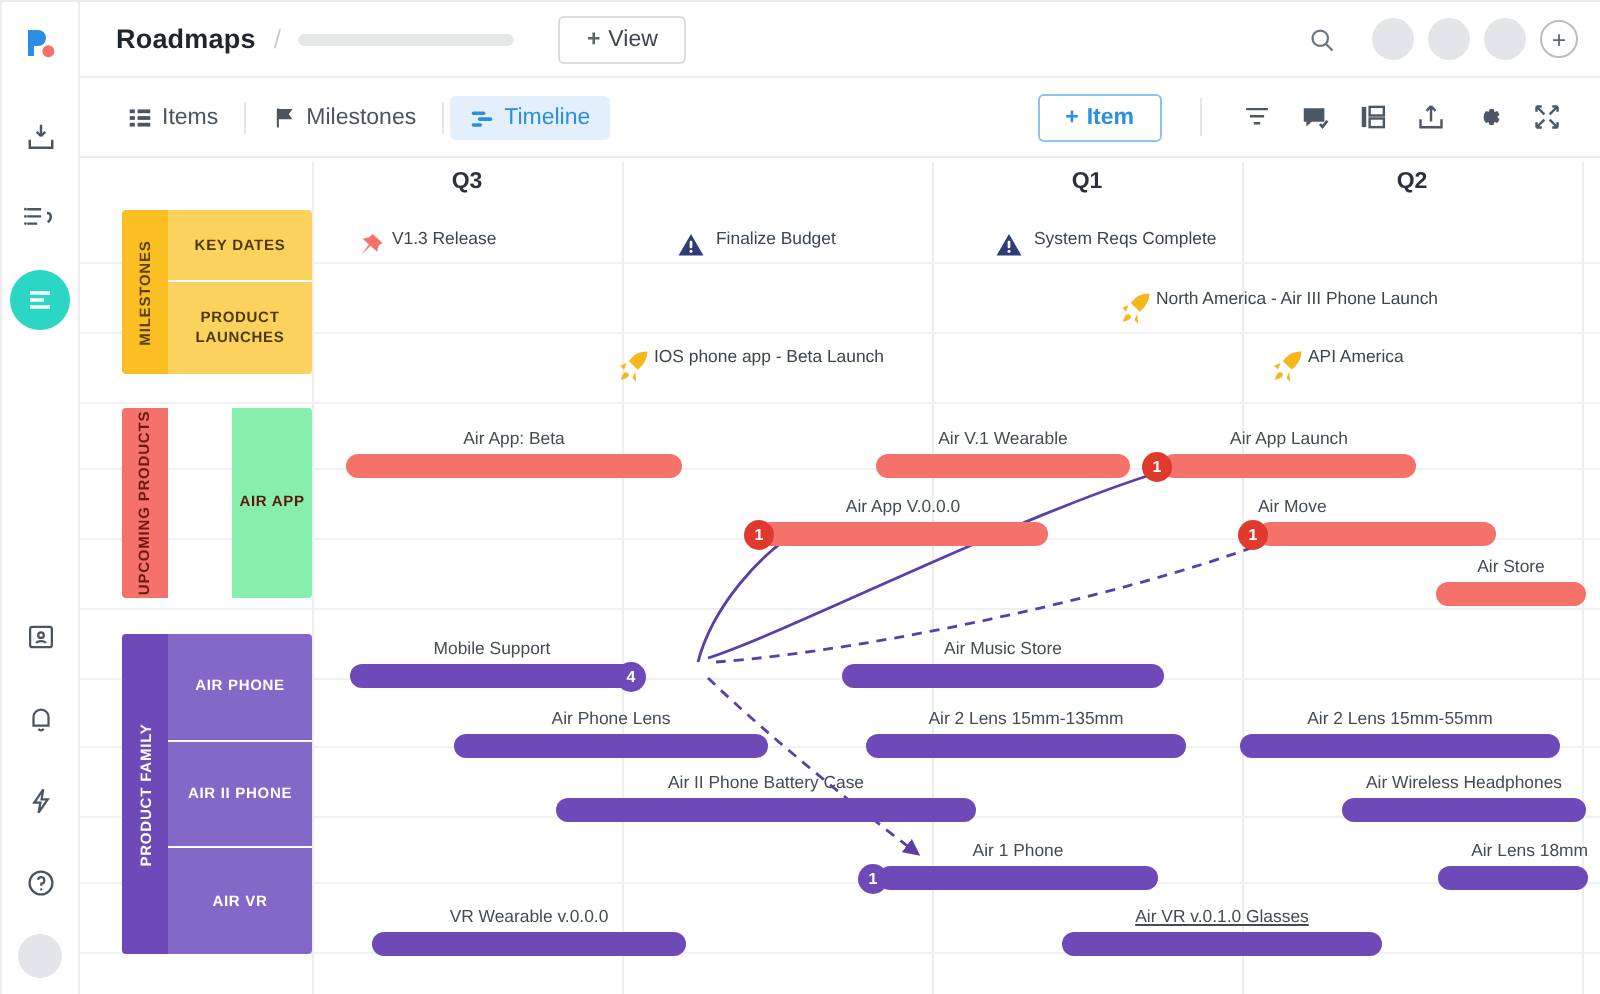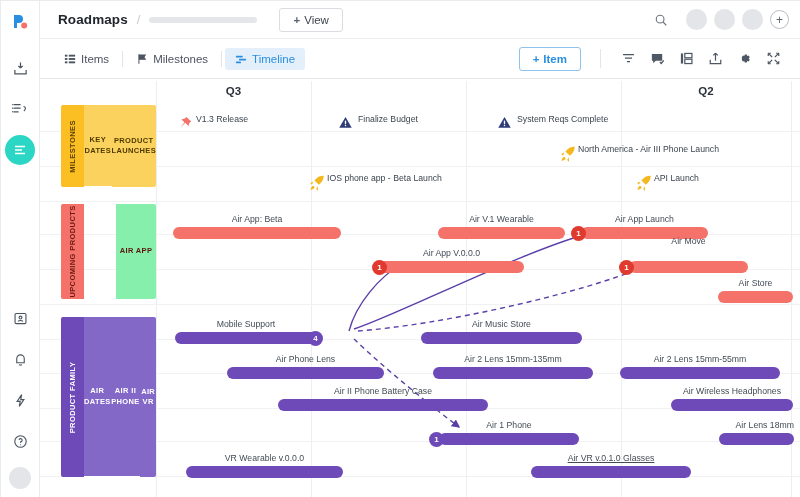--- a/index.html
+++ b/index.html
@@ -135,21 +135,21 @@
     position: absolute; left: 21px; border-radius: 2px;
     display: flex; overflow: hidden;
   }
   .group-spine {
     width: 23px; display: flex; align-items: center; justify-content: center;
   }
   .spine-txt {
     transform: rotate(-90deg); white-space: nowrap;
     font-size: 7.5px; font-weight: bold; letter-spacing: .4px;
   }
-  .group-rows { flex: 1 1 auto; display: flex; flex-direction: row; }
+  .group-rows { flex: 1 1 auto; display: flex; flex-direction: column; }
   .grow {
     flex: 1 1 auto; display: flex; align-items: center; justify-content: center;
     font-size: 7.5px; font-weight: bold; letter-spacing: .35px; text-align:center;
     line-height: 1.35;
   }
   
   .g-mile .group-spine { background: #fbbf24; }
   .g-mile .spine-txt { color: #5c4200; }
   .g-mile .grow { background: #fcd25f; color: #4e3a00; border-bottom: 1px solid #fff; }
   .g-mile .grow:last-child { border-bottom: none; }
@@ -367,20 +367,21 @@
         <div class="hline" style="top: 190px;"></div>
         <div class="hline" style="top: 225px;"></div>
         <div class="hline" style="top: 260px;"></div>
         <div class="hline" style="top: 294px;"></div>
         <div class="hline" style="top: 329px;"></div>
         <div class="hline" style="top: 362px;"></div>
         <div class="hline" style="top: 397px;"></div>
       </div>
     <div id="qhead">
         <div class="qlabel" style="left: 116px; width: 155px;">Q3</div>
+        <div class="qlabel" style="left: 426px; width: 155px;">Q1</div>
         <div class="qlabel" style="left: 581px; width: 170px;">Q2</div>
       </div>
     <div id="groups">
         <div class="group g-mile" style="top: 26px; height: 82px; width: 95px;">
           <div class="group-spine">
             <div class="spine-txt">MILESTONES</div>
           </div>
           <div class="group-rows">
             <div class="grow">KEY DATES</div>
             <div class="grow">PRODUCT<br>LAUNCHES</div>
@@ -392,21 +393,21 @@
           </div>
           <div class="group-rows">
             <div class="grow">AIR APP</div>
           </div>
         </div>
         <div class="group g-fam" style="top: 238px; height: 160px; width: 95px;">
           <div class="group-spine">
             <div class="spine-txt">PRODUCT FAMILY</div>
           </div>
           <div class="group-rows">
-            <div class="grow">AIR DATES</div>
+            <div class="grow">AIR PHONE</div>
             <div class="grow">AIR II PHONE</div>
             <div class="grow">AIR VR</div>
           </div>
         </div>
       </div>
     <svg id="links" viewBox="0 0 760 419">
       <defs>
         <marker id="ar" markerWidth="6" markerHeight="6" refX="5" refY="3" orient="auto">
           <path d="M0,0 L6,3 L0,6 Z" fill="#5b3fa8"></path>
         </marker>
@@ -455,32 +456,32 @@
             </g>
           </svg></div>
         <div class="mk-txt" style="left: 287px; top: 94px;">IOS phone app - Beta Launch</div>
         <div class="mk" style="left: 594px; top: 95px;"><svg width="19" height="19" viewBox="0 0 20 20">
             <g fill="#f5b81c">
               <path d="M17.6 1.9c-3.2-.2-6 .9-8 3l-1.8 1.9 4.7 4.6 1.9-1.8c2-2 3.2-4.6 3.2-7.7Z"></path>
               <path d="M6.6 7.9 3.3 9.4l2 2Zm4.6 4.6-1.5 3.3 2 2Z"></path>
               <path d="M5.2 13.2c-.9.9-1.6 3.6-1.6 3.6s2.8-.6 3.7-1.5c.7-.7.7-1.5.1-2.1-.6-.6-1.5-.6-2.2 0Z"></path>
             </g>
           </svg></div>
-        <div class="mk-txt" style="left: 614px; top: 94px;">API Launch</div>
+        <div class="mk-txt" style="left: 614px; top: 94px;">API America</div>
       </div>
     <div id="bars">
         <div class="barlabel" style="left: 133px; top: 135px; width: 168px; text-align: center;">Air App: Beta</div>
         <div class="bar red" style="left: 133px; top: 148px; width: 168px;"></div>
         <div class="barlabel" style="left: 398px; top: 135px; width: 127px; text-align: center;">Air V.1 Wearable</div>
         <div class="bar red" style="left: 398px; top: 148px; width: 127px;"></div>
         <div class="barlabel" style="left: 541px; top: 135px; width: 127px; text-align: center;">Air App Launch</div>
         <div class="bar red" style="left: 541px; top: 148px; width: 127px;"></div>
         <div class="barlabel" style="left: 339px; top: 169px; width: 145px; text-align: center;">Air App V.0.0.0</div>
         <div class="bar red" style="left: 339px; top: 182px; width: 145px;"></div>
-        <div class="barlabel" style="left: 589px; top: 157px; width: 119px; text-align: center;">Air Move</div>
+        <div class="barlabel" style="left: 589px; top: 169px; width: 119px; text-align: left;">Air Move</div>
         <div class="bar red" style="left: 589px; top: 182px; width: 119px;"></div>
         <div class="barlabel" style="left: 678px; top: 199px; width: 75px; text-align: center;">Air Store</div>
         <div class="bar red" style="left: 678px; top: 212px; width: 75px;"></div>
         <div class="barlabel" style="left: 135px; top: 240px; width: 142px; text-align: center;">Mobile Support</div>
         <div class="bar purple" style="left: 135px; top: 253px; width: 142px;"></div>
         <div class="barlabel" style="left: 381px; top: 240px; width: 161px; text-align: center;">Air Music Store</div>
         <div class="bar purple" style="left: 381px; top: 253px; width: 161px;"></div>
         <div class="barlabel" style="left: 187px; top: 275px; width: 157px; text-align: center;">Air Phone Lens</div>
         <div class="bar purple" style="left: 187px; top: 288px; width: 157px;"></div>
         <div class="barlabel" style="left: 393px; top: 275px; width: 160px; text-align: center;">Air 2 Lens 15mm-135mm</div>

